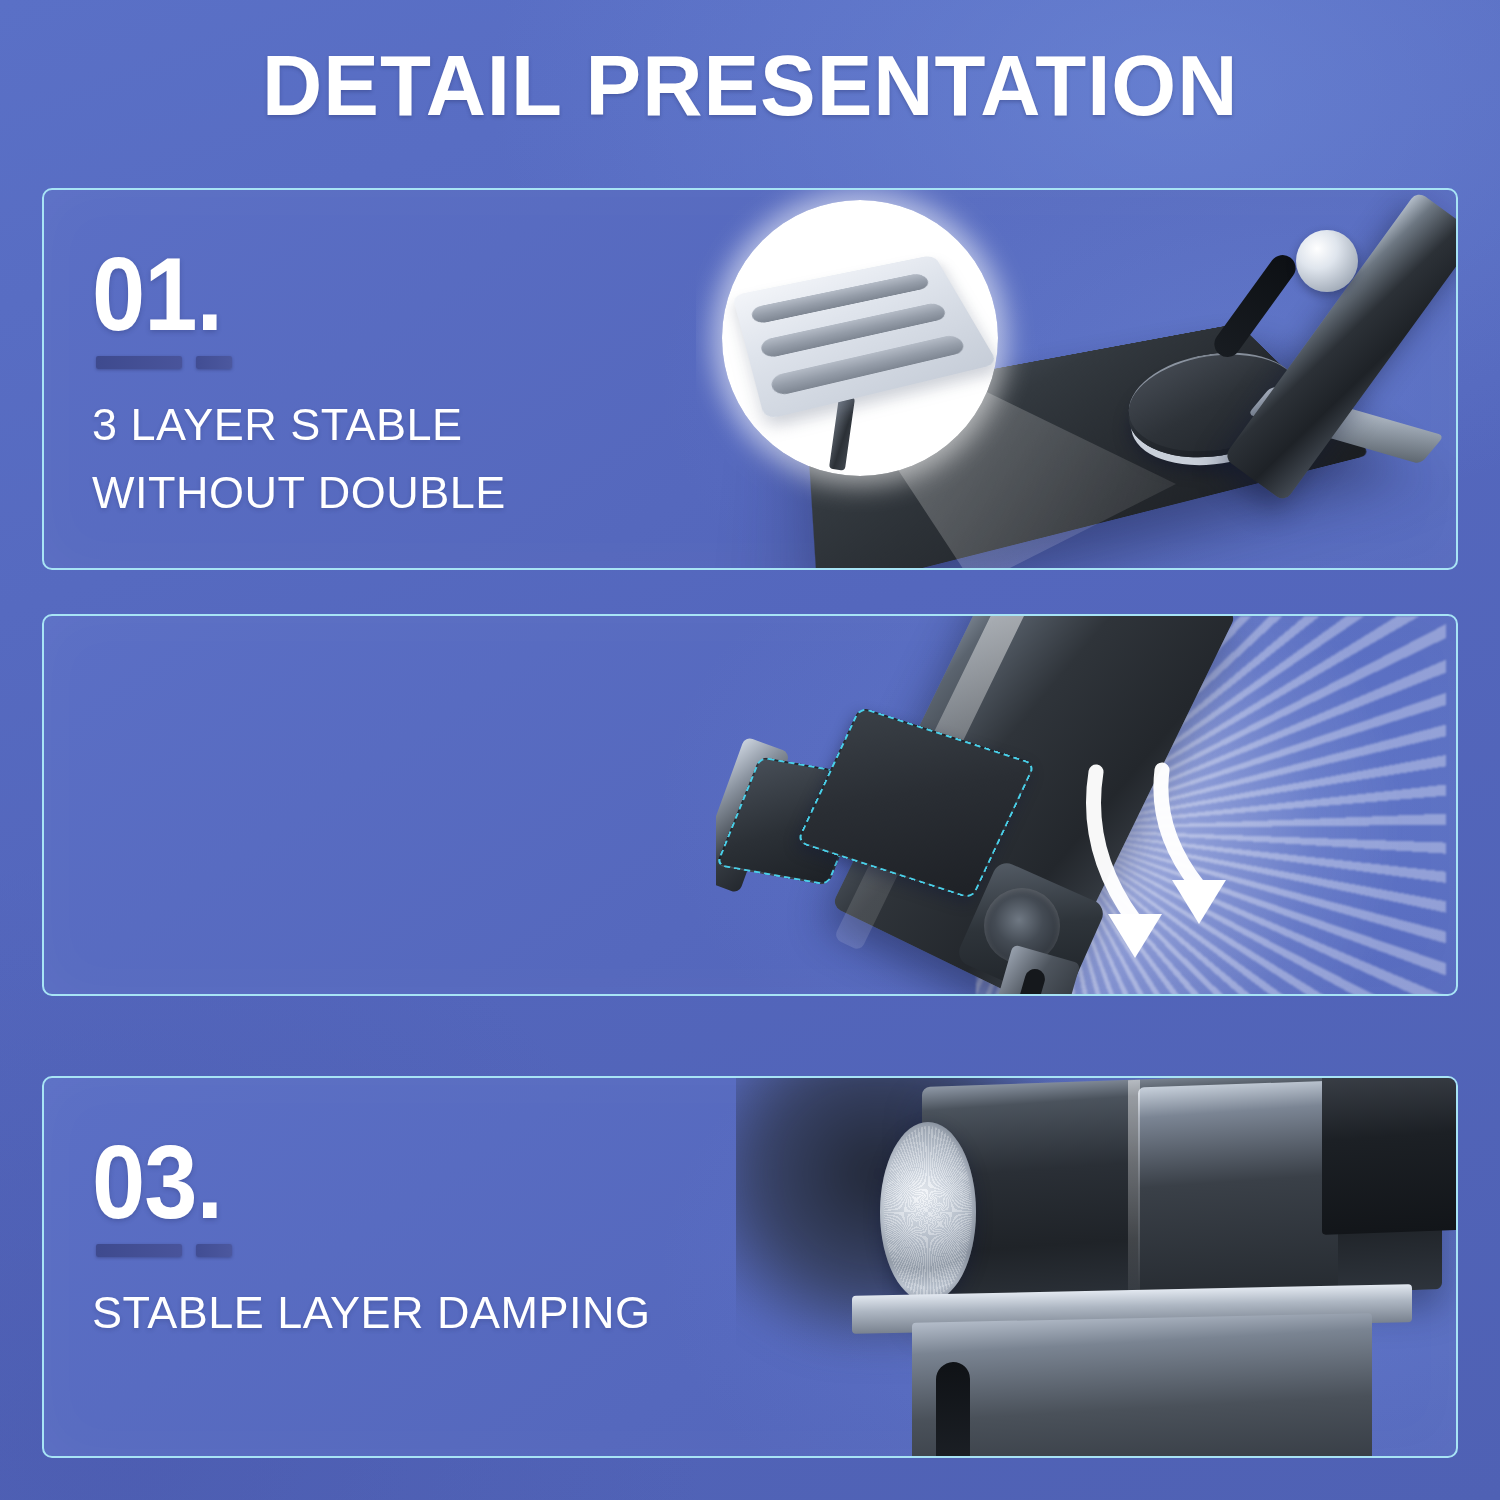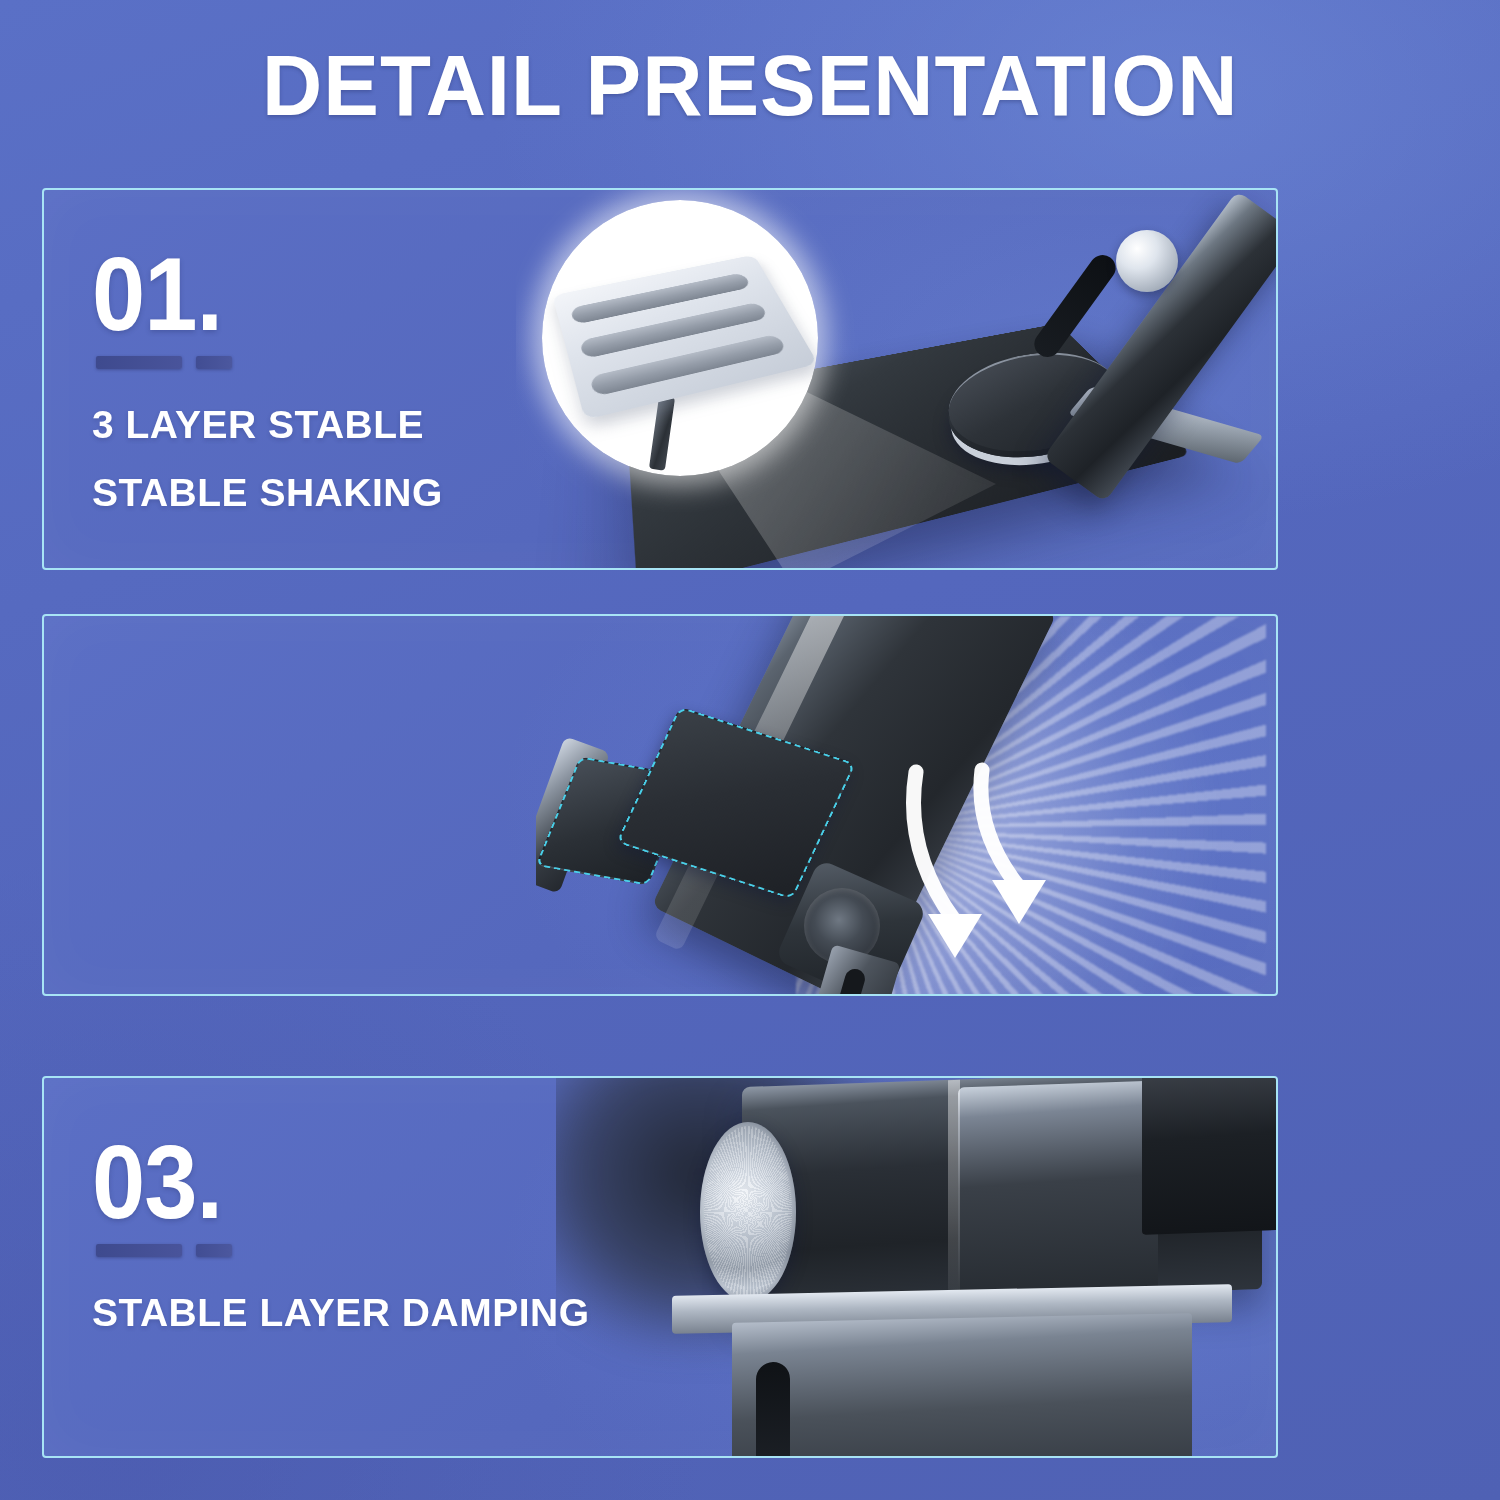--- a/index.html
+++ b/index.html
@@ -44,23 +44,23 @@
     letter-spacing: 1px;
     color: #ffffff;
     transform: scaleX(0.97);
     text-shadow: 0 2px 4px rgba(30,40,90,0.30);
   }
 
   
   .card {
     position: absolute;
     left: 42px;
-    width: 1236px;
+    width: 1416px;
     border: 2px solid #a8e4f5;
-    border-radius: 4px;
+    border-radius: 10px;
     overflow: hidden;
     background:
       radial-gradient(ellipse 900px 520px at 88% 50%, rgba(126,156,230,0.30) 0%, rgba(126,156,230,0) 70%),
       linear-gradient(145deg, #5b6fc5 0%, #5568bd 55%, #5163b8 100%);
     box-shadow: inset 0 0 60px rgba(255,255,255,0.04);
   }
   #card-1 { top: 188px;  height: 382px; }
   #card-2 { top: 614px;  height: 382px; }
   #card-3 { top: 1076px; height: 382px; }
 
@@ -97,22 +97,22 @@
     box-shadow: 0 1px 3px rgba(25,32,72,0.35);
   }
   .dash-short {
     width: 36px; height: 13px;
     border-radius: 2px;
     background: linear-gradient(90deg,#414d93 0%, #4c589f 100%);
     box-shadow: 0 1px 3px rgba(25,32,72,0.35);
   }
   .card-line {
     font-family: "Liberation Sans", sans-serif;
-    font-weight: 700;
-    font-size: 39px;
+    font-weight: 400;
+    font-size: 45px;
     line-height: 68px;
     color: #ffffff;
     letter-spacing: 0.5px;
     white-space: nowrap;
     text-shadow: 0 2px 4px rgba(30,40,90,0.22);
   }
 
   
   .art { position: absolute; top: 0; height: 100%; overflow: hidden; }
 
@@ -444,21 +444,21 @@
       </div>
     </div>
 
     <div class="card-text">
       <div class="card-number">01.</div>
       <div class="divider">
         <div class="dash-long"></div>
         <div class="dash-short"></div>
       </div>
       <div class="card-line">3 LAYER STABLE</div>
-      <div class="card-line">STABLE SHAKING</div>
+      <div class="card-line">WITHOUT DOUBLE</div>
     </div>
   </div>
 
   <div class="card" id="card-2">
 
     <div class="art" id="art-2">
       <div id="c2-glow"></div>
       <div id="c2-panel"></div>
       <div id="c2-panel-hi"></div>
       <div id="c2-hook"></div>

